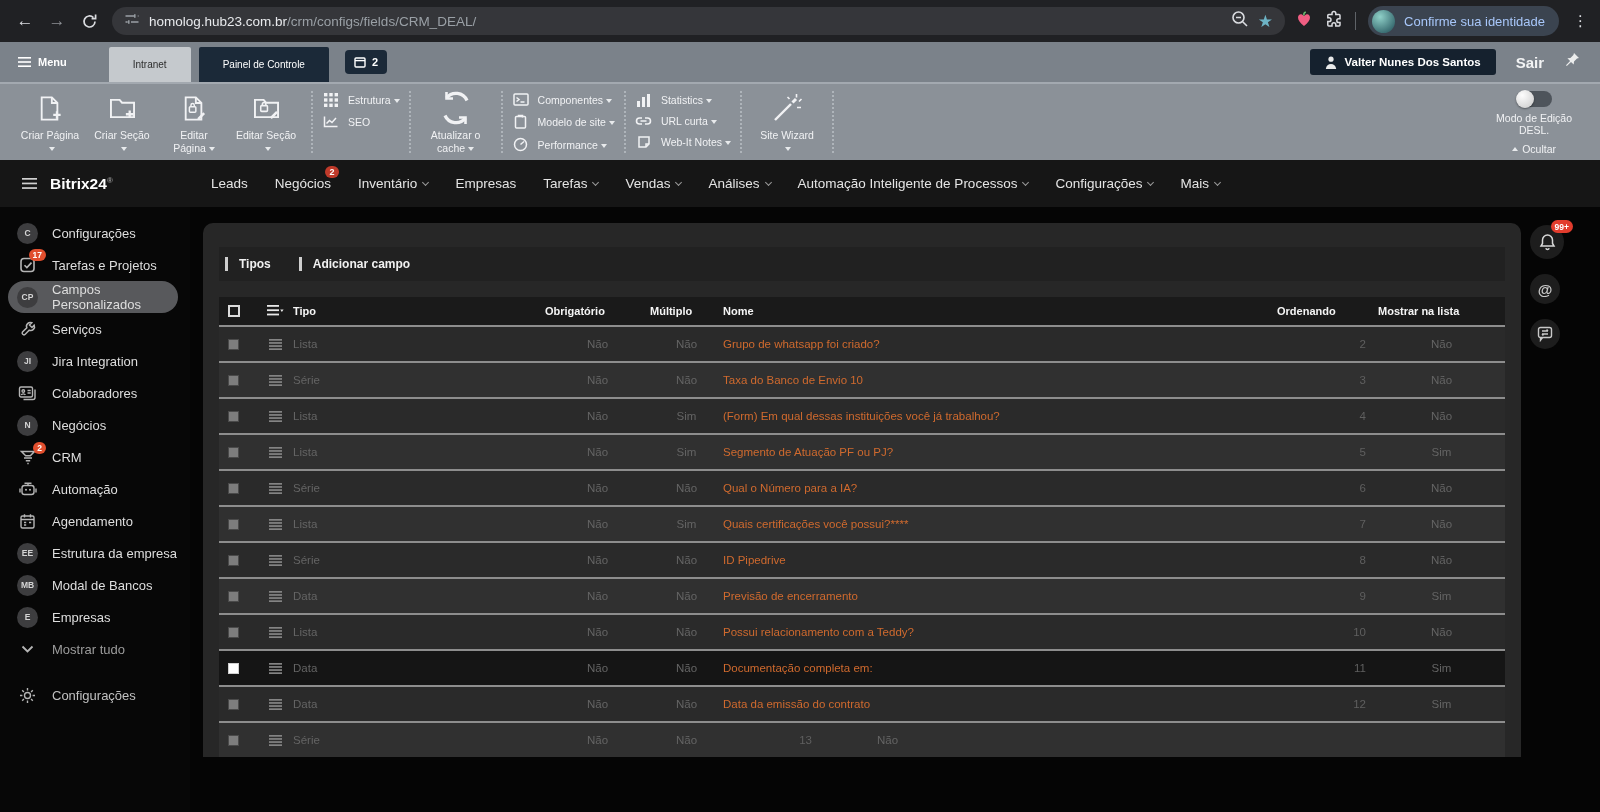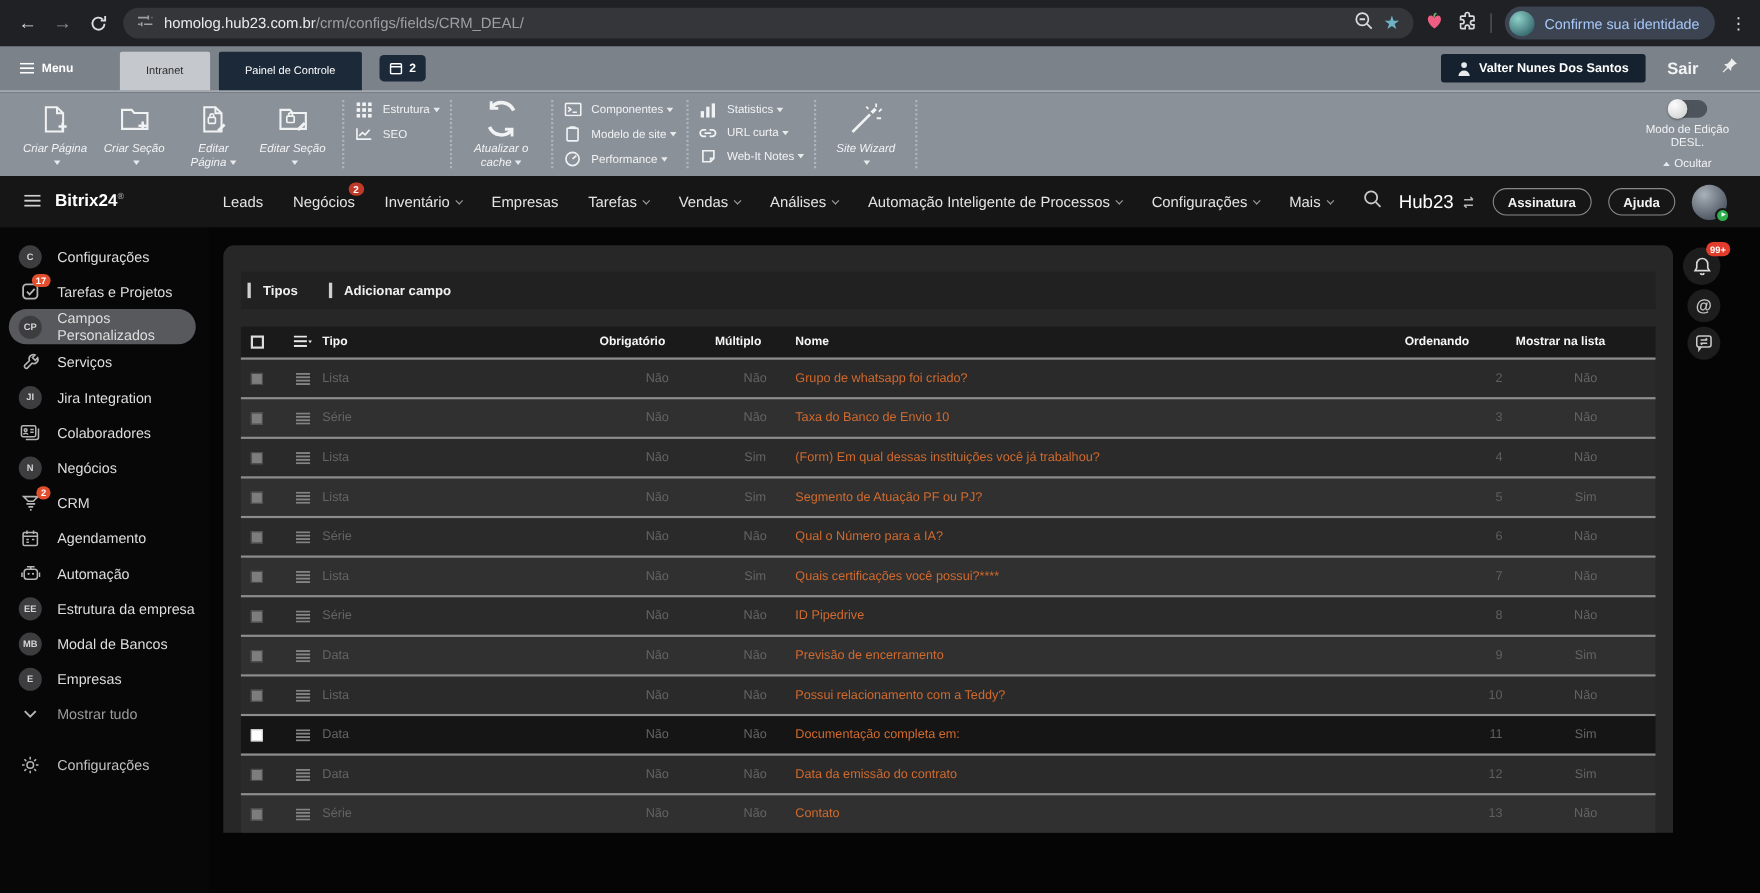--- a/index.html
+++ b/index.html
@@ -37,21 +37,21 @@
                 display:flex; align-items:center; gap:6px; padding:0 9px; color:#fff; font-size:11px; font-weight:bold; }
   .tab-right { margin-left:auto; display:flex; align-items:center; gap:20px; padding-right:20px; }
   .user-chip { background:#15212e; border-radius:3px; height:26px; display:flex; align-items:center; gap:8px;
                padding:0 15px; color:#fff; font-size:11.5px; font-weight:bold; }
   .sair { color:#f2f3f4; font-size:15px; font-weight:bold; }
 
   
   .ribbon { height:76px; background:#8b9198; display:flex; align-items:stretch; padding-left:14px; }
   .rib-sep { width:0; border-left:2px dotted #aeb4ba; margin:7px 9px; }
   .rib-big { display:flex; flex-direction:column; align-items:center; min-width:58px; padding:6px 5px 4px 5px;
-             color:#f1f2f4; font-size:10.5px; text-align:center; line-height:1.25; cursor:pointer;font-style:italic; }
+             color:#f1f2f4; font-size:10.5px; text-align:center; line-height:1.25; cursor:pointer; }
   .rib-big .ricon { height:36px; display:flex; align-items:center; justify-content:center; }
   .rib-big .rlabel { margin-top:3px; max-width:62px; }
   .rib-stack { display:flex; flex-direction:column; gap:8px; padding-top:9px; }
   .rib-row { display:flex; align-items:center; gap:8px; color:#f1f2f4; font-size:10.5px; cursor:pointer; }
   .rib-row .ricon { width:18px; display:flex; justify-content:center; }
   .tri-down { display:inline-block; width:0; height:0; border-left:3.5px solid transparent;
               border-right:3.5px solid transparent; border-top:4px solid #e8eaec; margin-left:3px; vertical-align:middle; }
   .tri-up { display:inline-block; width:0; height:0; border-left:3.5px solid transparent;
             border-right:3.5px solid transparent; border-bottom:4px solid #e8eaec; margin-right:4px; vertical-align:middle; }
   .rib-right { margin-left:auto; display:flex; flex-direction:column; align-items:center; padding:7px 28px 0 0;
@@ -120,21 +120,21 @@
   .row .cb { width:11px; height:11px; border:1px solid #4a4a4a; background:#7d7d7d; }
   .row.hl .cb { background:#ffffff; border-color:#cfcfcf; }
   .row .col-menu { color:#848484; }
   .cell-tipo, .cell-obrig, .cell-mult, .cell-mostrar { color:#646464; }
   .col-obrig.cell-obrig, .col-mult.cell-mult, .col-mostrar.cell-mostrar { text-align:center; }
   .cell-nome { color:#d06a2e; }
   .cell-orden { color:#5f5f5f; text-align:right; padding-right:12px; }
 
   
   .floaters { position:absolute; right:36px; top:18px; width:34px; display:flex; flex-direction:column;
-              gap:4px; align-items:flex-end; }
+              gap:15px; align-items:flex-start; }
   .fl-circle { width:30px; height:30px; border-radius:50%; background:#1d1d1d; display:flex;
                align-items:center; justify-content:center; position:relative; cursor:pointer; color:#cdcdcd; }
   .fl-circle.big { width:34px; height:34px; }
   .fl-badge { position:absolute; top:-5px; right:-9px; background:#e23c2d; color:#fff; font-size:8.5px;
               font-weight:bold; border-radius:8px; padding:1.5px 4px; }
   .copilot-glyph { font-size:15px; color:#c9c9c9; font-weight:bold; }
 </style>
 </head>
 <body>
 
@@ -437,39 +437,20 @@
         </span>
         <span class="nav-item">
           <span>Configurações</span>
           <span class="chev"></span>
         </span>
         <span class="nav-item">
           <span>Mais</span>
           <span class="chev"></span>
         </span>
       </span>
-    <div class="nav-right">
-      <span>
-        <svg width="18" height="18" viewBox="0 0 18 18" fill="none" stroke="#c9c9c9" stroke-width="1.6">
-            <circle cx="7.5" cy="7.5" r="5.5"></circle>
-            <path d="M11.7 11.7L16 16"></path>
-          </svg>
-      </span>
-      <span class="brand-name">
-        <span>Hub23</span>
-        <svg width="14" height="12" viewBox="0 0 14 12" fill="none" stroke="#b9b9b9" stroke-width="1.4">
-            <path d="M3 3.5h8M11 3.5L8.7 1.2M11 8.5H3M3 8.5l2.3 2.3"></path>
-          </svg>
-      </span>
-      <span class="pill">Assinatura</span>
-      <span class="pill">Ajuda</span>
-      <span class="avatar">
-          <span class="presence"></span>
-        </span>
-    </div>
   </div>
 </div>
 
 <div class="app-body">
   <div class="sidebar" id="sidebar-host">
       <div class="side-item">
         <span class="icon-slot">
           <span class="letter-circle">C</span>
         </span>
         <span>Configurações</span>
@@ -526,37 +507,37 @@
           <svg width="18" height="16" viewBox="0 0 18 16" fill="none" stroke="currentColor" stroke-width="1.5">
             <path d="M2.5 2.5h13l-4.2 4.2H6.7z"></path>
             <path d="M5 9h8M6.8 11.8h4.4M8.3 14.5h1.4"></path>
           </svg>
           <span class="side-badge">2</span>
         </span>
         <span>CRM</span>
       </div>
       <div class="side-item">
         <span class="icon-slot">
-          <svg width="17" height="17" viewBox="0 0 17 17" fill="none" stroke="currentColor" stroke-width="1.4">
-            <rect x="2" y="3" width="13" height="12" rx="1.5"></rect>
-            <path d="M2 6.5h13M5.5 1.3v3.2M11.5 1.3v3.2M5 9.5h2.2M5 12h2.2M10 9.5h2.2"></path>
-          </svg>
-        </span>
-        <span>Agendamento</span>
-      </div>
-      <div class="side-item">
-        <span class="icon-slot">
           <svg width="18" height="16" viewBox="0 0 18 16" fill="none" stroke="currentColor" stroke-width="1.4">
             <rect x="3" y="4.5" width="12" height="9" rx="2.5"></rect>
             <circle cx="7" cy="8.7" r="1" fill="currentColor" stroke="none"></circle>
             <circle cx="11" cy="8.7" r="1" fill="currentColor" stroke="none"></circle>
             <path d="M9 4.5V2.2M5.5 2.2h7M1 7.5v4M17 7.5v4"></path>
           </svg>
         </span>
         <span>Automação</span>
+      </div>
+      <div class="side-item">
+        <span class="icon-slot">
+          <svg width="17" height="17" viewBox="0 0 17 17" fill="none" stroke="currentColor" stroke-width="1.4">
+            <rect x="2" y="3" width="13" height="12" rx="1.5"></rect>
+            <path d="M2 6.5h13M5.5 1.3v3.2M11.5 1.3v3.2M5 9.5h2.2M5 12h2.2M10 9.5h2.2"></path>
+          </svg>
+        </span>
+        <span>Agendamento</span>
       </div>
       <div class="side-item">
         <span class="icon-slot">
           <span class="letter-circle">EE</span>
         </span>
         <span>Estrutura da empresa</span>
       </div>
       <div class="side-item">
         <span class="icon-slot">
           <span class="letter-circle">MB</span>
@@ -839,21 +820,20 @@
               <svg width="13" height="11" viewBox="0 0 13 11" fill="currentColor">
                 <rect width="13" height="1.7"></rect>
                 <rect y="3.1" width="13" height="1.7"></rect>
                 <rect y="6.2" width="13" height="1.7"></rect>
                 <rect y="9.3" width="13" height="1.7"></rect>
               </svg>
             </span>
             <span class="col-tipo cell-tipo">Série</span>
             <span class="col-obrig cell-obrig">Não</span>
             <span class="col-mult cell-mult">Não</span>
-            <span class="col-nome cell-nome">Contato</span>
             <span class="col-orden cell-orden">13</span>
             <span class="col-mostrar cell-mostrar">Não</span>
           </div>
         </div>
     </div>
 
     <div class="floaters">
       <div class="fl-circle big">
         <svg width="17" height="18" viewBox="0 0 17 18" fill="none" stroke="#d8d8d8" stroke-width="1.5">
             <path d="M8.5 2a5 5 0 0 1 5 5v3.5l1.5 2.5H2l1.5-2.5V7a5 5 0 0 1 5-5z"></path>

